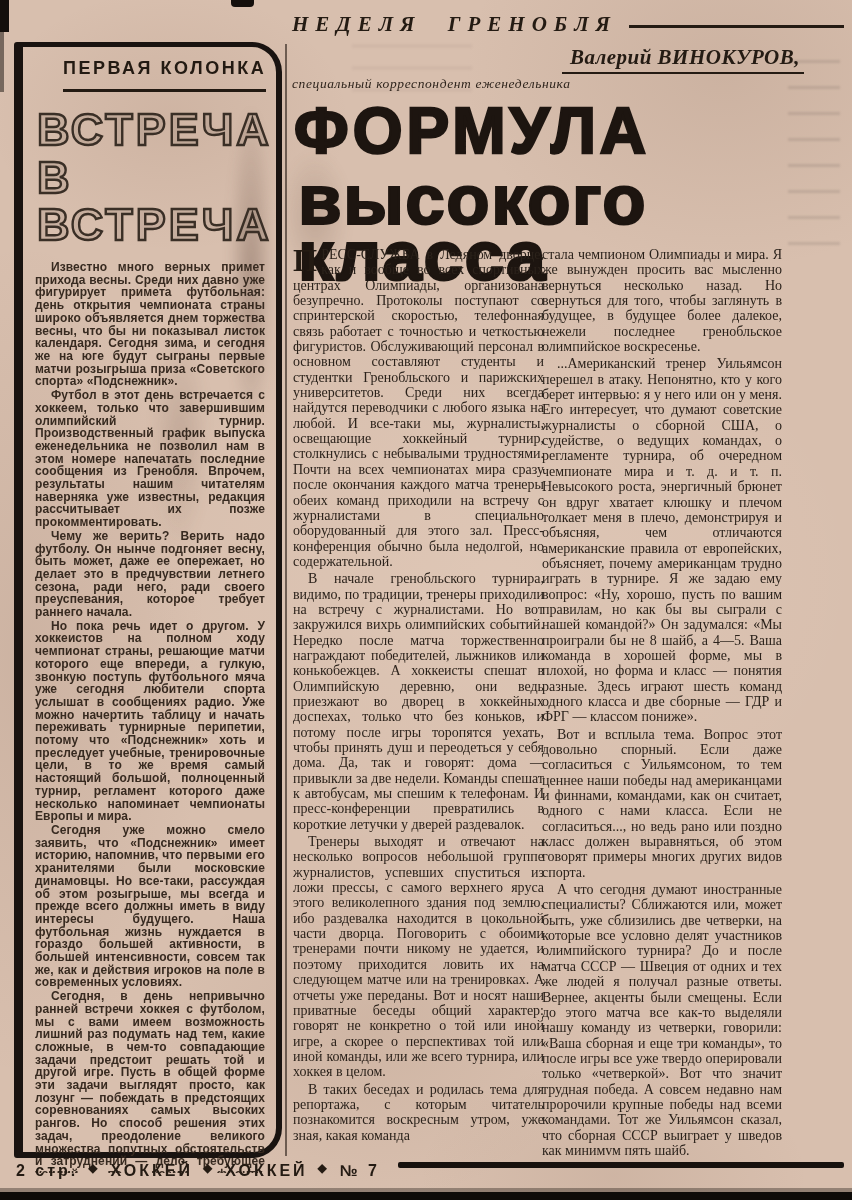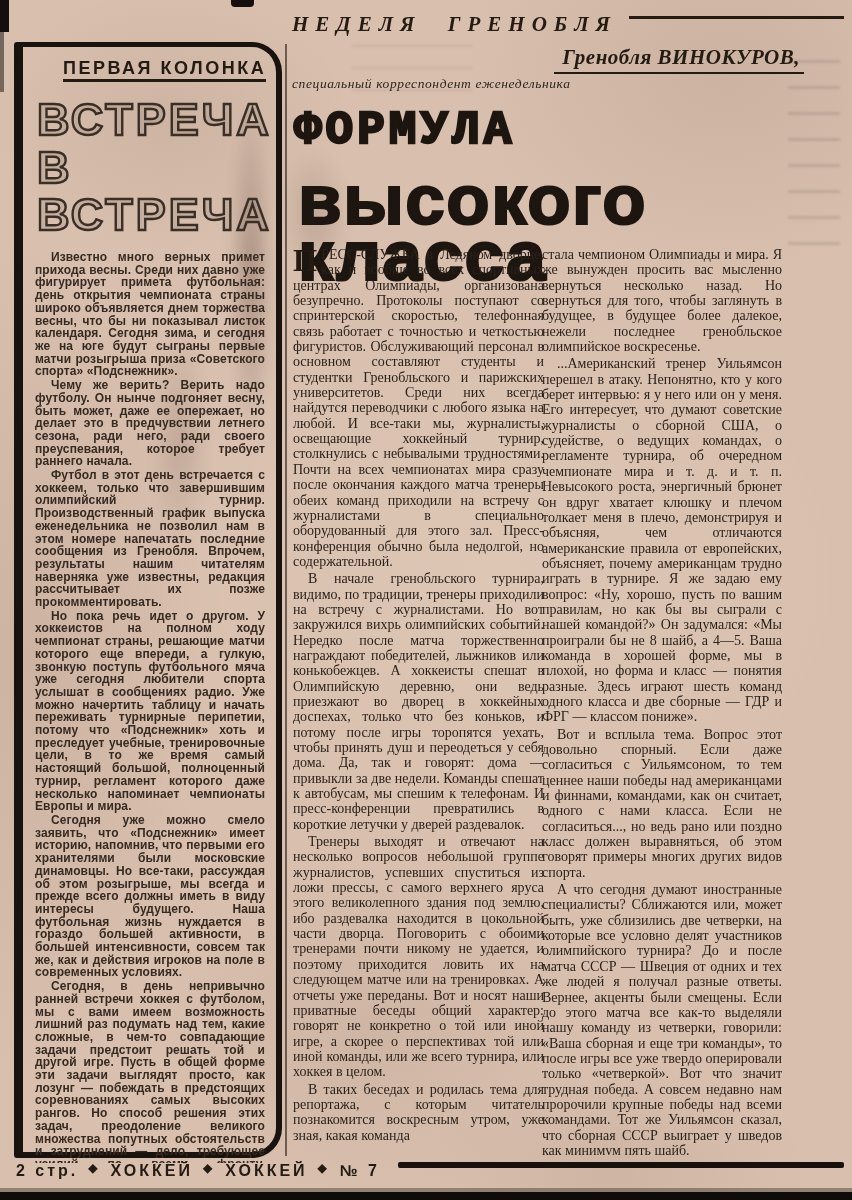--- a/index.html
+++ b/index.html
@@ -33,44 +33,44 @@
   .edge-top-blob{left:231px;top:0;width:23px;height:7px;border-radius:0 0 4px 4px;}
   .edge-bottom{left:0;top:1192px;width:852px;height:8px;background:#0e0b08;}
   .edge-bottom2{left:0;top:1188px;width:852px;height:4px;background:rgba(20,14,10,.35);}
 
   
   .first-box{position:absolute;left:14px;top:42px;width:268px;height:1116px;box-sizing:border-box;
     border:5px solid #191310;border-left-width:9px;border-right-width:6px;border-bottom-width:6px;
     border-radius:3px 30px 30px 3px;padding:10px 11px 8px 12px;}
   .fc-kicker{font-family:"Liberation Sans",sans-serif;font-weight:bold;font-size:18px;line-height:1;
     letter-spacing:2.5px;color:#231a12;width:max-content;margin:2px 0 14px 28px;
-    border-bottom:3px solid #231a12;padding-bottom:2px;}
+    border-bottom:3px solid #231a12;padding-bottom:12px;}
   .fc-title{margin:0 0 12px 2px;font-family:"Liberation Sans",sans-serif;font-weight:bold;
     font-size:45px;line-height:1.06;letter-spacing:3px;
     color:rgba(58,47,38,0.10);-webkit-text-stroke:2.4px #3a2f26;}
   .fc-title div{white-space:nowrap;}
   .fc-body{font-family:"Liberation Sans",sans-serif;font-weight:bold;font-size:12px;
     line-height:12.7px;text-align:justify;color:#372a20;height:912px;overflow:hidden;
     letter-spacing:.1px;}
   .fc-body p{margin:0 0 1px 0;text-indent:16px;}
 
   
   .main-header{position:absolute;left:292px;top:12px;width:552px;}
-  .kicker-row{display:flex;gap:12px;}
+  .kicker-row{display:flex;align-items:center;gap:12px;}
   .ma-kicker{font-family:"Liberation Serif",serif;font-style:italic;font-weight:bold;
     font-size:21px;letter-spacing:7px;word-spacing:14px;color:#241b13;white-space:nowrap;}
   .kicker-rule{flex:1;height:3px;background:#241b13;margin-top:4px;}
   .byline-row{text-align:right;padding-right:40px;margin-top:8px;}
   .ma-byline{display:inline-block;font-family:"Liberation Serif",serif;font-style:italic;
     font-weight:bold;font-size:21px;color:#241b13;border-bottom:2.5px solid #241b13;
     padding:0 4px 2px 8px;letter-spacing:.5px;}
   .ma-role{text-align:left;font-family:"Liberation Serif",serif;font-style:italic;
     font-size:13.5px;letter-spacing:.6px;color:#2e241c;margin-top:2px;}
-  .ma-hl1{margin:6px 0 0 2px;font-family:Liberation Mono, monospace;font-weight:bold;
-    font-size:46px;line-height:66px;letter-spacing:4px;color:#1d1510;
+  .ma-hl1{margin:6px 0 0 2px;font-family:Liberation Sans, sans-serif;font-weight:bold;
+    font-size:64px;line-height:66px;letter-spacing:4px;color:#1d1510;
     -webkit-text-stroke:2.5px #1d1510;}
   .ma-hl2{margin:8px 0 0 6px;font-family:"Liberation Sans",sans-serif;font-weight:bold;
     font-size:71px;line-height:56px;letter-spacing:1.5px;color:#1d1510;
     -webkit-text-stroke:2.2px #1d1510;}
 
   
   .vrule{position:absolute;left:285px;top:44px;width:2px;height:1112px;background:rgba(38,27,20,0.6);}
   .col{position:absolute;top:247px;height:908px;overflow:hidden;
     font-size:14px;line-height:15.35px;text-align:justify;color:#2b221b;}
   .col-1{left:293px;width:251px;}
@@ -106,36 +106,36 @@
 
   <aside class="first-box">
     <div class="fc-kicker">ПЕРВАЯ КОЛОНКА</div>
     <h2 class="fc-title">
       <div>ВСТРЕЧА</div>
       <div>В</div>
       <div>ВСТРЕЧА</div>
     </h2>
     <div class="fc-body">
         <p>Известно много верных примет прихода весны. Среди них давно уже фигурирует примета футбольная: день открытия чемпионата страны широко объявляется днем торжества весны, что бы ни показывал листок календаря. Сегодня зима, и сегодня же на юге будут сыграны первые матчи розыгрыша приза «Советского спорта» «Подснежник».</p>
+        <p>Футбол в этот день встречается с хоккеем, только что завершившим олимпийский турнир. Производственный график выпуска еженедельника не позволил нам в этом номере напечатать последние сообщения из Гренобля. Впрочем, результаты нашим читателям наверняка уже известны, редакция рассчитывает их позже прокомментировать.</p>
         <p>Чему же верить? Верить надо футболу. Он нынче подгоняет весну, быть может, даже ее опережает, но делает это в предчувствии летнего сезона, ради него, ради своего преуспевания, которое требует раннего начала.</p>
-        <p>Футбол в этот день встречается с хоккеем, только что завершившим олимпийский турнир. Производственный график выпуска еженедельника не позволил нам в этом номере напечатать последние сообщения из Гренобля. Впрочем, результаты нашим читателям наверняка уже известны, редакция рассчитывает их позже прокомментировать.</p>
         <p>Но пока речь идет о другом. У хоккеистов на полном ходу чемпионат страны, решающие матчи которого еще впереди, а гулкую, звонкую поступь футбольного мяча уже сегодня любители спорта услышат в сообщениях радио. Уже можно начертить таблицу и начать переживать турнирные перипетии, потому что «Подснежник» хоть и преследует учебные, тренировочные цели, в то же время самый настоящий большой, полноценный турнир, регламент которого даже несколько напоминает чемпионаты Европы и мира.</p>
         <p>Сегодня уже можно смело заявить, что «Подснежник» имеет историю, напомнив, что первыми его хранителями были московские динамовцы. Но все-таки, рассуждая об этом розыгрыше, мы всегда и прежде всего должны иметь в виду интересы будущего. Наша футбольная жизнь нуждается в гораздо большей активности, в большей интенсивности, совсем так же, как и действия игроков на поле в современных условиях.</p>
         <p>Сегодня, в день непривычно ранней встречи хоккея с футболом, мы с вами имеем возможность лишний раз подумать над тем, какие сложные, в чем-то совпадающие задачи предстоит решать той и другой игре. Пусть в общей форме эти задачи выглядят просто, как лозунг — побеждать в предстоящих соревнованиях самых высоких рангов. Но способ решения этих задач, преодоление великого множества попутных обстоятельств и затруднений — дело, требующее усилий по всему фронту, организационных, научно-методических, тренировочных.</p>
         <p>«Подснежник» тем и интересен, что мы вправе ждать его благотворного влияния на нашу футбольную жизнь.</p>
       </div>
   </aside>
 
   <header class="main-header">
     <div class="kicker-row">
       <span class="ma-kicker">НЕДЕЛЯ ГРЕНОБЛЯ</span>
       <span class="kicker-rule"></span>
     </div>
     <div class="byline-row">
-      <span class="ma-byline">Гренобля ВИНОКУРОВ,</span>
+      <span class="ma-byline">Валерий ВИНОКУРОВ,</span>
     </div>
     <div class="ma-role">специальный корреспондент еженедельника</div>
     <h1 class="ma-hl1">ФОРМУЛА</h1>
     <h1 class="ma-hl2">высокого класса</h1>
   </header>
 
   <div class="vrule"></div>
 
   <section class="col col-1">
     <p class="lead"><span class="dropcap">П</span><span>РЕСС-СЛУЖБА в Ледяном дворце, как и вообще во всех спортивных центрах Олимпиады, организована безупречно. Протоколы поступают со спринтерской скоростью, телефонная связь работает с точностью и четкостью фигуристов. Обслуживающий персонал в основном составляют студенты и студентки Гренобльского и парижских университетов. Среди них всегда найдутся переводчики с любого языка на любой. И все-таки мы, журналисты, освещающие хоккейный турнир, столкнулись с небывалыми трудностями. Почти на всех чемпионатах мира сразу после окончания каждого матча тренеры обеих команд приходили на встречу с журналистами в специально оборудованный для этого зал. Пресс-конференция обычно была недолгой, но содержательной.</span></p>

